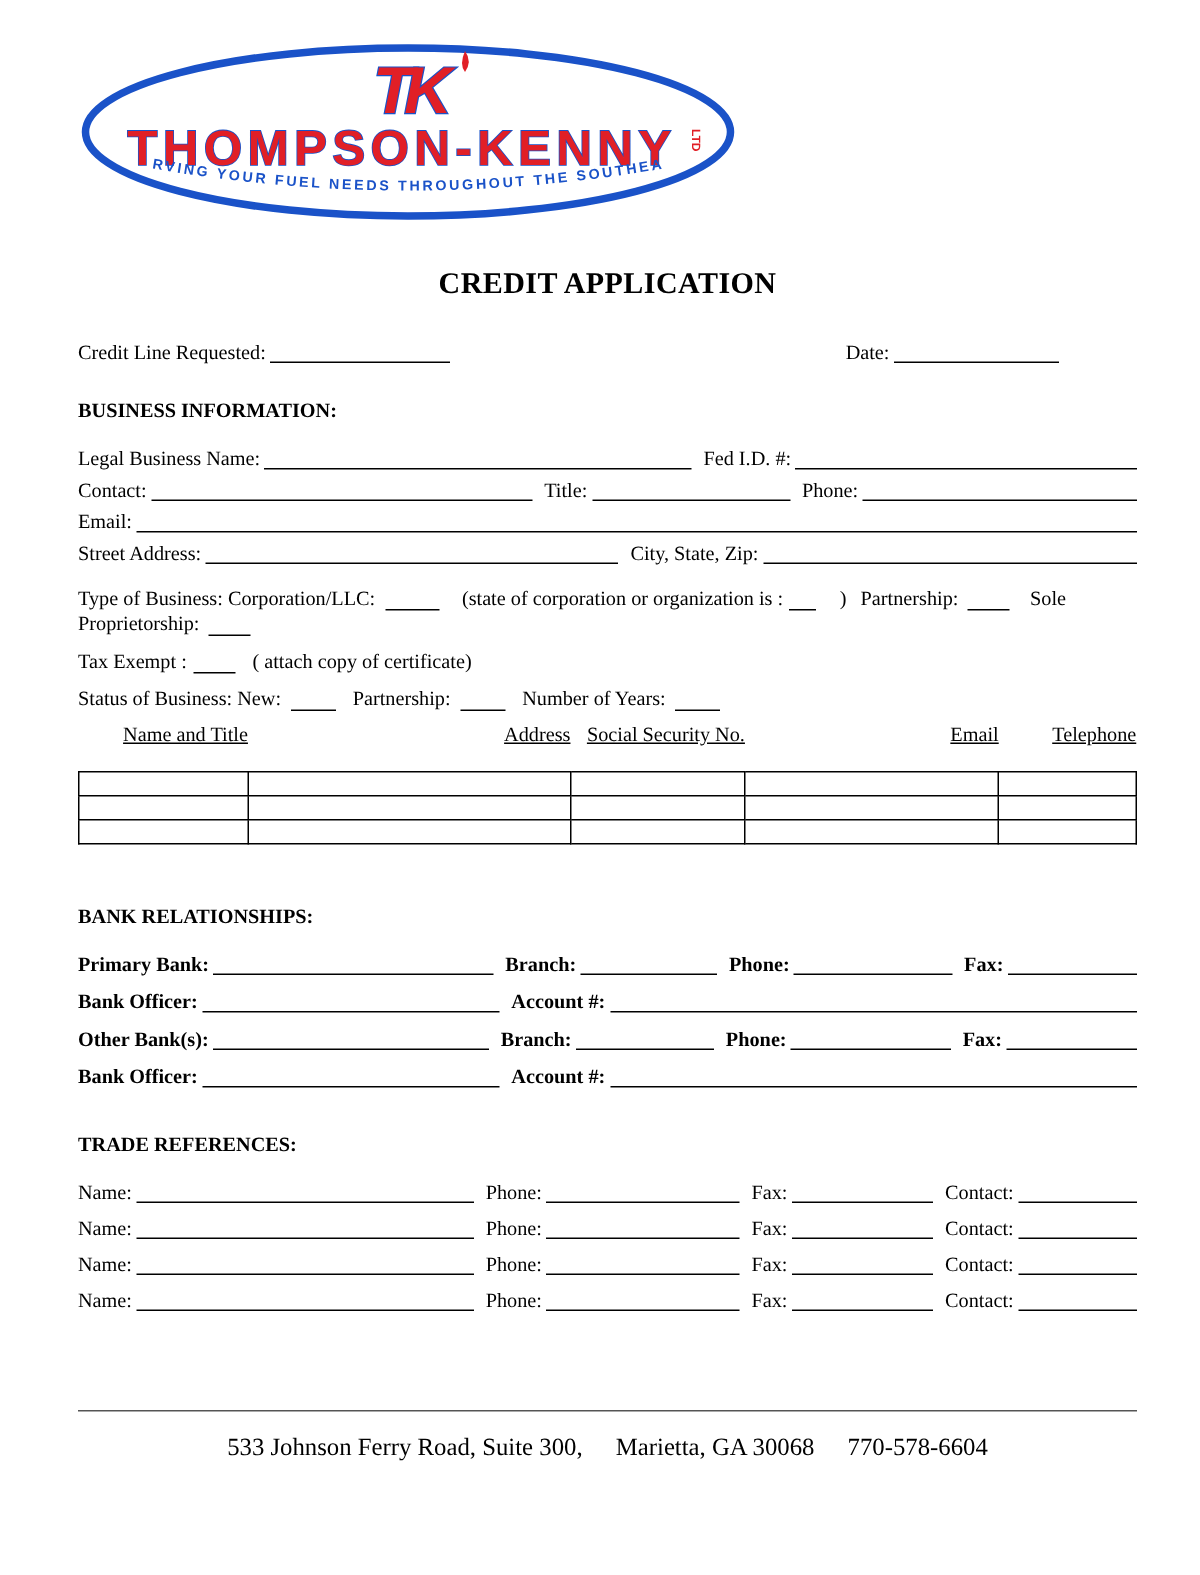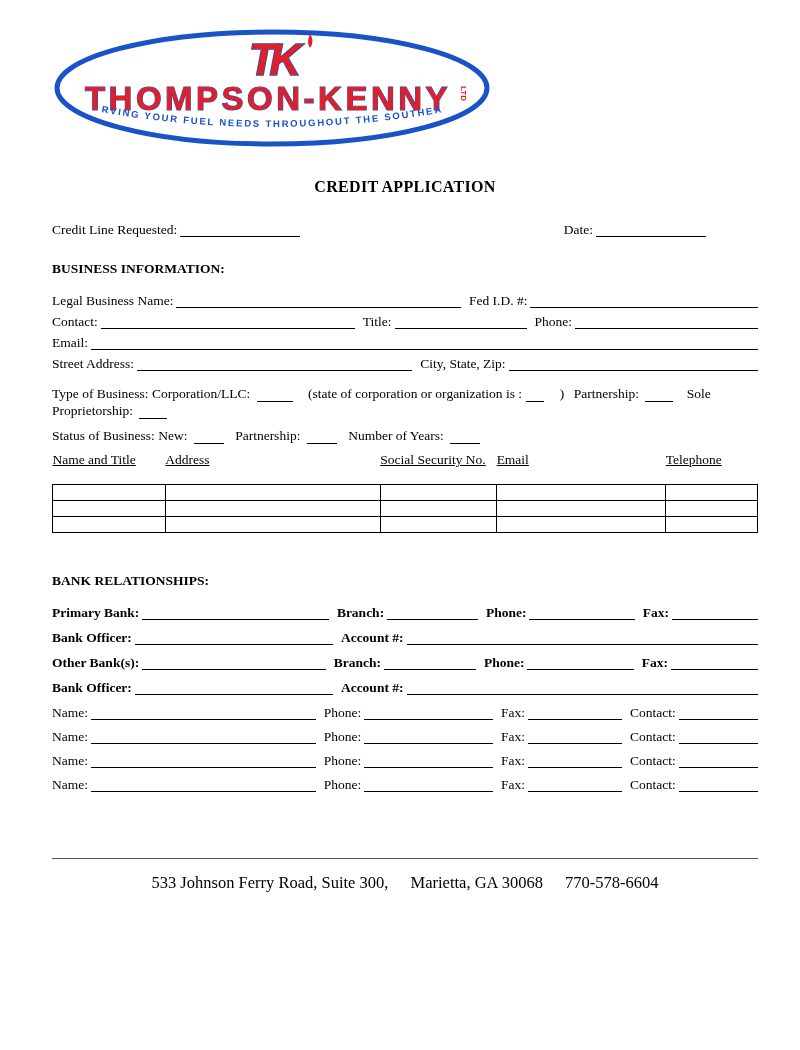--- a/index.html
+++ b/index.html
@@ -11,42 +11,42 @@
     font-family: "Liberation Serif", serif;
     font-size: 13.5px;
     overflow: hidden;
   }
   .page { padding: 28px 42px 0 52px; }
 
   
   .logo-wrap { text-align: left; margin-bottom: 24px; }
 
   
-  .doc-title { text-align: center; font-size: 16px; font-weight: bold; margin: 0 0 26px; letter-spacing: .3px; }
+  .doc-title { text-align: center; font-size: 20px; font-weight: bold; margin: 0 0 26px; letter-spacing: .3px; }
   .section { font-size: 13.5px; font-weight: bold; margin: 0 0 16px; }
 
   
   .frow { display: flex; align-items: flex-end; margin-bottom: 6px; }
   .frow .lbl { white-space: nowrap; line-height: 15px; }
   .blank { display: inline-block; border-bottom: 1px solid #000; height: 15px; margin-left: 3px; vertical-align: bottom; }
   .blank + .lbl { margin-left: 8px; }
   .fx { flex-grow: 1; flex-basis: 0; }
 
   
   .trow { margin-bottom: 8px; line-height: 17px; }
   .trow .blank { margin: 0 4px 0 3px; }
 
   .spacer { flex: 1 1 auto; }
   .top-row { margin-bottom: 24px; padding-right: 52px; }
 
   .owners-label { margin: 10px 0 8px; }
 
   table.owners { width: 100%; border-collapse: collapse; margin-bottom: 20px; }
   table.owners td { padding: 0; }
-  table.owners tr.hd td { border: none; padding-bottom: 16px; }
+  table.owners tr.hd td { border: none; padding-bottom: 16px; text-align: right; }
   table.owners tr.hd span { text-decoration: underline; }
   table.owners tr.bd td { border: 1px solid #000; height: 16px; }
 
   .gap-lg { margin-top: 40px; }
   .gap-md { margin-top: 30px; }
   .bank-row { margin-bottom: 10px; font-weight: bold; }
   .trade-row { margin-bottom: 9px; }
 
   .footer { margin-top: 66px; }
   .footer-rule { border-top: 1px solid #555; margin-bottom: 14px; }
@@ -117,20 +117,25 @@
     <span class="blank" style="width:36px"></span>
     <span class="lbl">(state of corporation or organization is :</span>
     <span class="blank" style="width:18px;margin-left:1px"></span>
     <span class="lbl">)</span>
     <span class="lbl" style="margin-left:6px">Partnership:</span>
     <span class="blank" style="width:28px"></span>
     <span class="lbl" style="margin-left:6px">Sole Proprietorship:</span>
     <span class="blank" style="width:28px"></span>
   </div>
 
+  <div class="trow">
+    <span class="lbl">Tax Exempt :</span>
+    <span class="blank" style="width:28px;margin:0 0 0 1px"></span>
+    <span class="lbl">( attach copy of certificate)</span>
+  </div>
 
   <div class="trow">
     <span class="lbl">Status of Business: New:</span>
     <span class="blank" style="width:30px"></span>
     <span class="lbl" style="margin-left:4px">Partnership:</span>
     <span class="blank" style="width:30px"></span>
     <span class="lbl" style="margin-left:4px">Number of Years:</span>
     <span class="blank" style="width:30px"></span>
   </div>
 
@@ -208,20 +213,21 @@
     <span class="blank fx" style="flex-grow:90"></span>
   </div>
 
   <div class="frow bank-row">
     <span class="lbl">Bank Officer:</span>
     <span class="blank fx" style="flex-grow:200"></span>
     <span class="lbl">Account #:</span>
     <span class="blank fx" style="flex-grow:355"></span>
   </div>
 
+  <div class="section gap-md">TRADE REFERENCES:</div>
 
   <div class="frow trade-row">
     <span class="lbl">Name:</span>
     <span class="blank fx" style="flex-grow:227"></span>
     <span class="lbl">Phone:</span>
     <span class="blank fx" style="flex-grow:130"></span>
     <span class="lbl">Fax:</span>
     <span class="blank fx" style="flex-grow:95"></span>
     <span class="lbl">Contact:</span>
     <span class="blank fx" style="flex-grow:80"></span>

